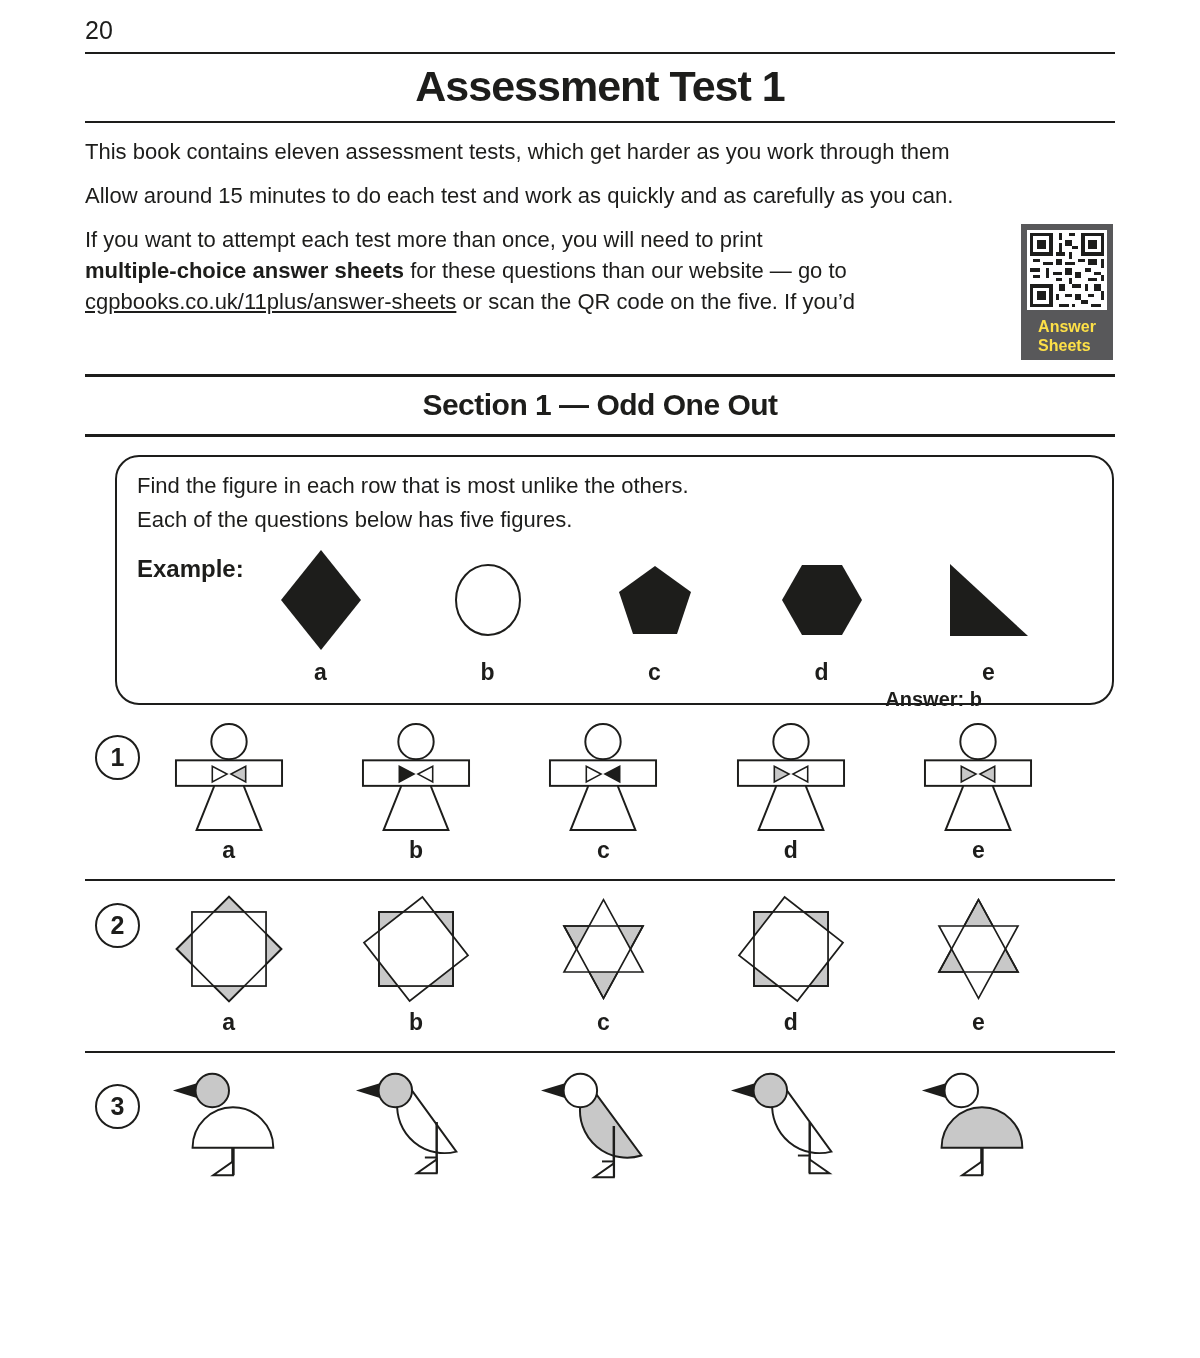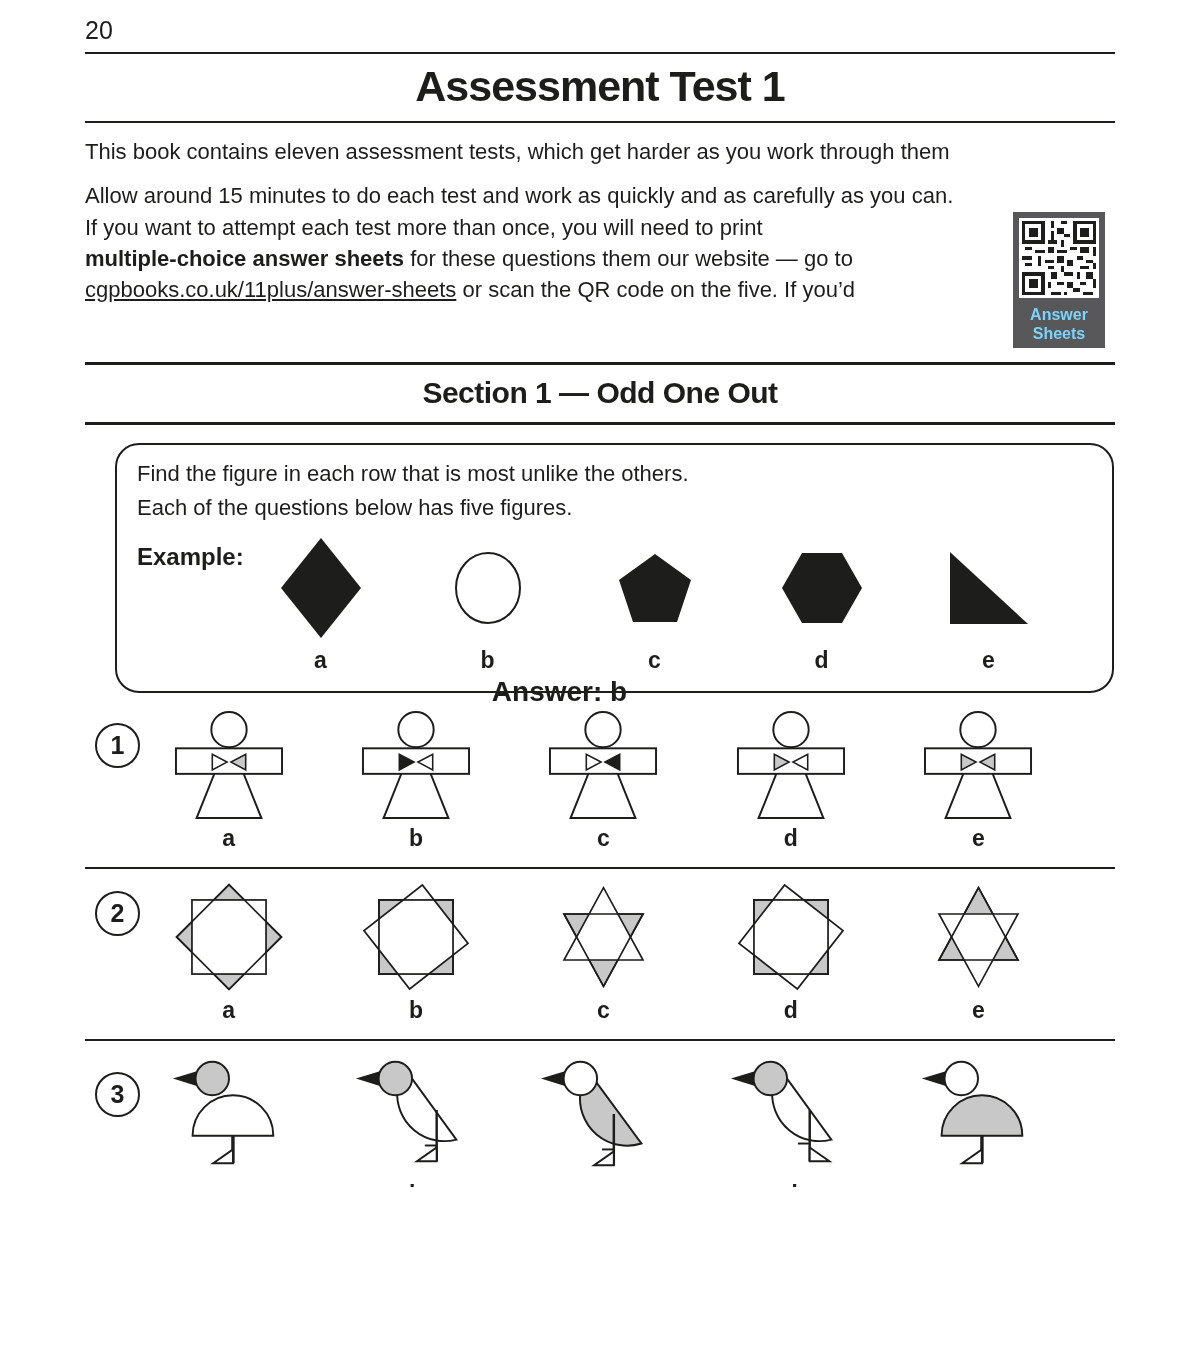--- a/index.html
+++ b/index.html
@@ -20,46 +20,46 @@
   h1.title {
     text-align:center; font-size:43px; font-weight:bold; letter-spacing:-1px;
     padding:8px 0 10px 0;
   }
   h2.section-title {
     text-align:center; font-size:30px; font-weight:bold; letter-spacing:-0.5px;
     padding:11px 0 12px 0;
   }
 
   .para { font-size:22px; line-height:31px; margin-top:13px; }
-  .p3-wrap { display:flex; margin-top:1px; }
+  .p3-wrap { display:flex; margin-top:13px;gap:8px; }
   .p3-text { width:920px; font-size:22px; line-height:31px; }
   .p3-text .bold { font-weight:bold; }
   .p3-text .link { text-decoration:underline; }
 
   .qr-badge {
     margin-left:8px; width:92px; height:136px; background:#58585a;
     display:flex; flex-direction:column; align-items:center; padding-top:6px;
   }
   .qr-code { background:#fff; width:80px; height:80px; }
-  .qr-label { color:#7dd3fc; font-weight:bold; font-size:16px; line-height:19px; text-align:center; margin-top:7px; }
+  .qr-label { color:#fde047; font-weight:bold; font-size:16px; line-height:19px; margin-top:7px; }
 
   .sect-rules { margin-top:14px; }
 
   .example-box {
     margin:18px 0 0 30px; width:999px; height:250px;
     border:2.5px solid #1d1d1b; border-radius:24px;
     padding:10px 20px 8px 20px;
   }
   .box-line { font-size:22px; line-height:30px; margin-top:4px; }
   .ex-row { display:flex; margin-top:12px; height:106px; }
   .ex-label { width:100px; font-weight:bold; font-size:24px; padding-top:8px; }
   .ex-figs { flex:1; margin-right:20px; display:grid; grid-template-columns:repeat(5,1fr); justify-items:center; align-items:center; }
   .ex-letters { margin:6px 20px 0 100px; display:grid; grid-template-columns:repeat(5,1fr); justify-items:center; }
   .letter { font-weight:bold; font-size:23px; }
-  .ex-answer { text-align:center; padding-right:110px; font-weight:bold; font-size:28px; margin-top:2px; }
+  .ex-answer { text-align:right; padding-right:110px; font-weight:bold; font-size:20px; margin-top:2px; }
 
   .q-row { position:relative; }
   .q-badge {
     position:absolute; left:10px; width:45px; height:45px;
     border:2.5px solid #1d1d1b; border-radius:50%;
     display:flex; align-items:center; justify-content:center;
     font-weight:bold; font-size:25px;
   }
   .figures { padding:0 43px 0 50px; display:grid; grid-template-columns:repeat(5,1fr); justify-items:center; align-items:center; }
   .letters { padding:0 43px 0 50px; display:grid; grid-template-columns:repeat(5,1fr); justify-items:center; margin-top:4px; }
@@ -87,21 +87,21 @@
 
     <p class="para">
       <span>This book contains eleven assessment tests, which get harder as you work through them</span><br>
     </p>
 
     <p class="para">Allow around 15 minutes to do each test and work as quickly and as carefully as you can.</p>
 
     <div class="p3-wrap">
       <div class="p3-text">
         <div>If you want to attempt each test more than once, you will need to print</div>
-        <div><span class="bold">multiple-choice answer sheets</span><span> for these questions them our website — go to</span></div>
+        <div><span class="bold">multiple-choice answer sheets</span><span> for these questions than our website — go to</span></div>
         <div><span class="link">cgpbooks.co.uk/11plus/answer-sheets</span><span> or scan the QR code on the five.  If you’d</span></div>
       </div>
       <div class="qr-badge">
         <svg class="qr-code" viewBox="0 0 25 25" shape-rendering="crispEdges">
           <rect x="0" y="0" width="25" height="25" fill="#ffffff"></rect>
           <g fill="#1d1d1b">
             <rect x="1" y="1" width="7" height="7"></rect>
               <rect x="17" y="1" width="7" height="7"></rect>
               <rect x="1" y="17" width="7" height="7"></rect>
           </g>

